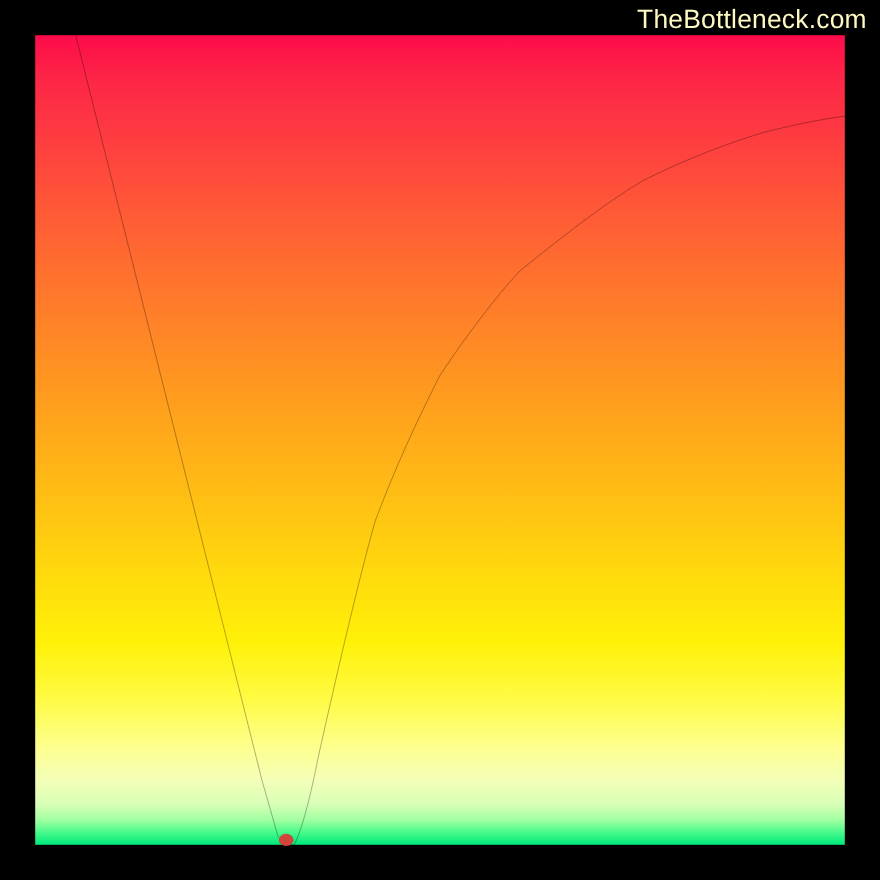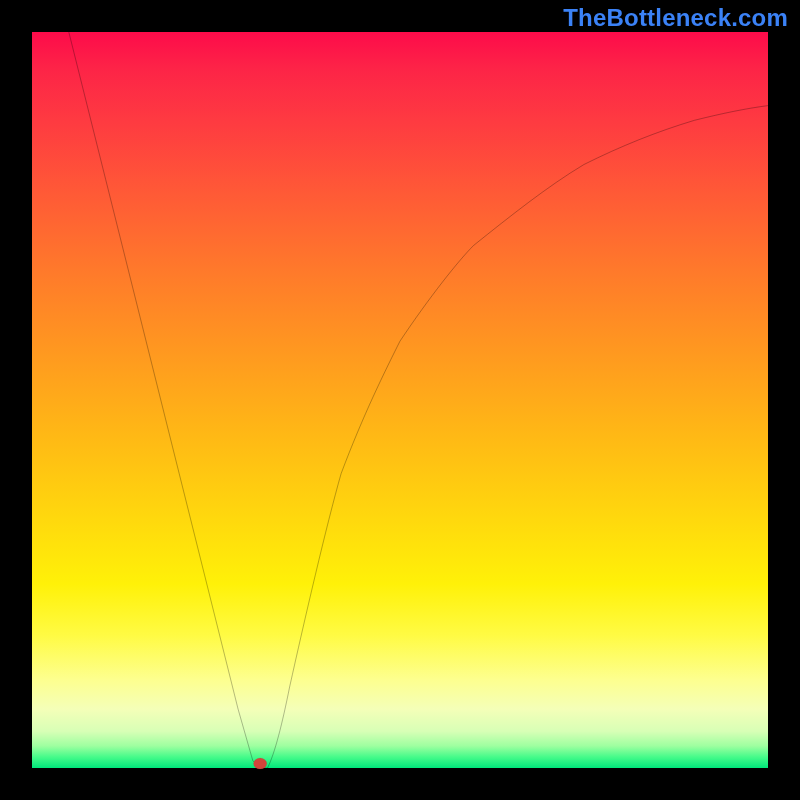--- a/index.html
+++ b/index.html
@@ -10,23 +10,23 @@
     width: 800px;
     height: 800px;
     background: #000;
     position: relative;
   }
 
   .watermark {
     position: absolute;
     top: 4px;
     right: 12px;
-    color: #3b82f6;
+    color: #fef9c3;
     font-size: 24px;
-    font-weight: 700;
+    font-weight: 400;
     letter-spacing: 0.2px;
   }
 
   .plot {
     position: absolute;
     left: 32px;
     top: 32px;
     width: 736px;
     height: 736px;
     

